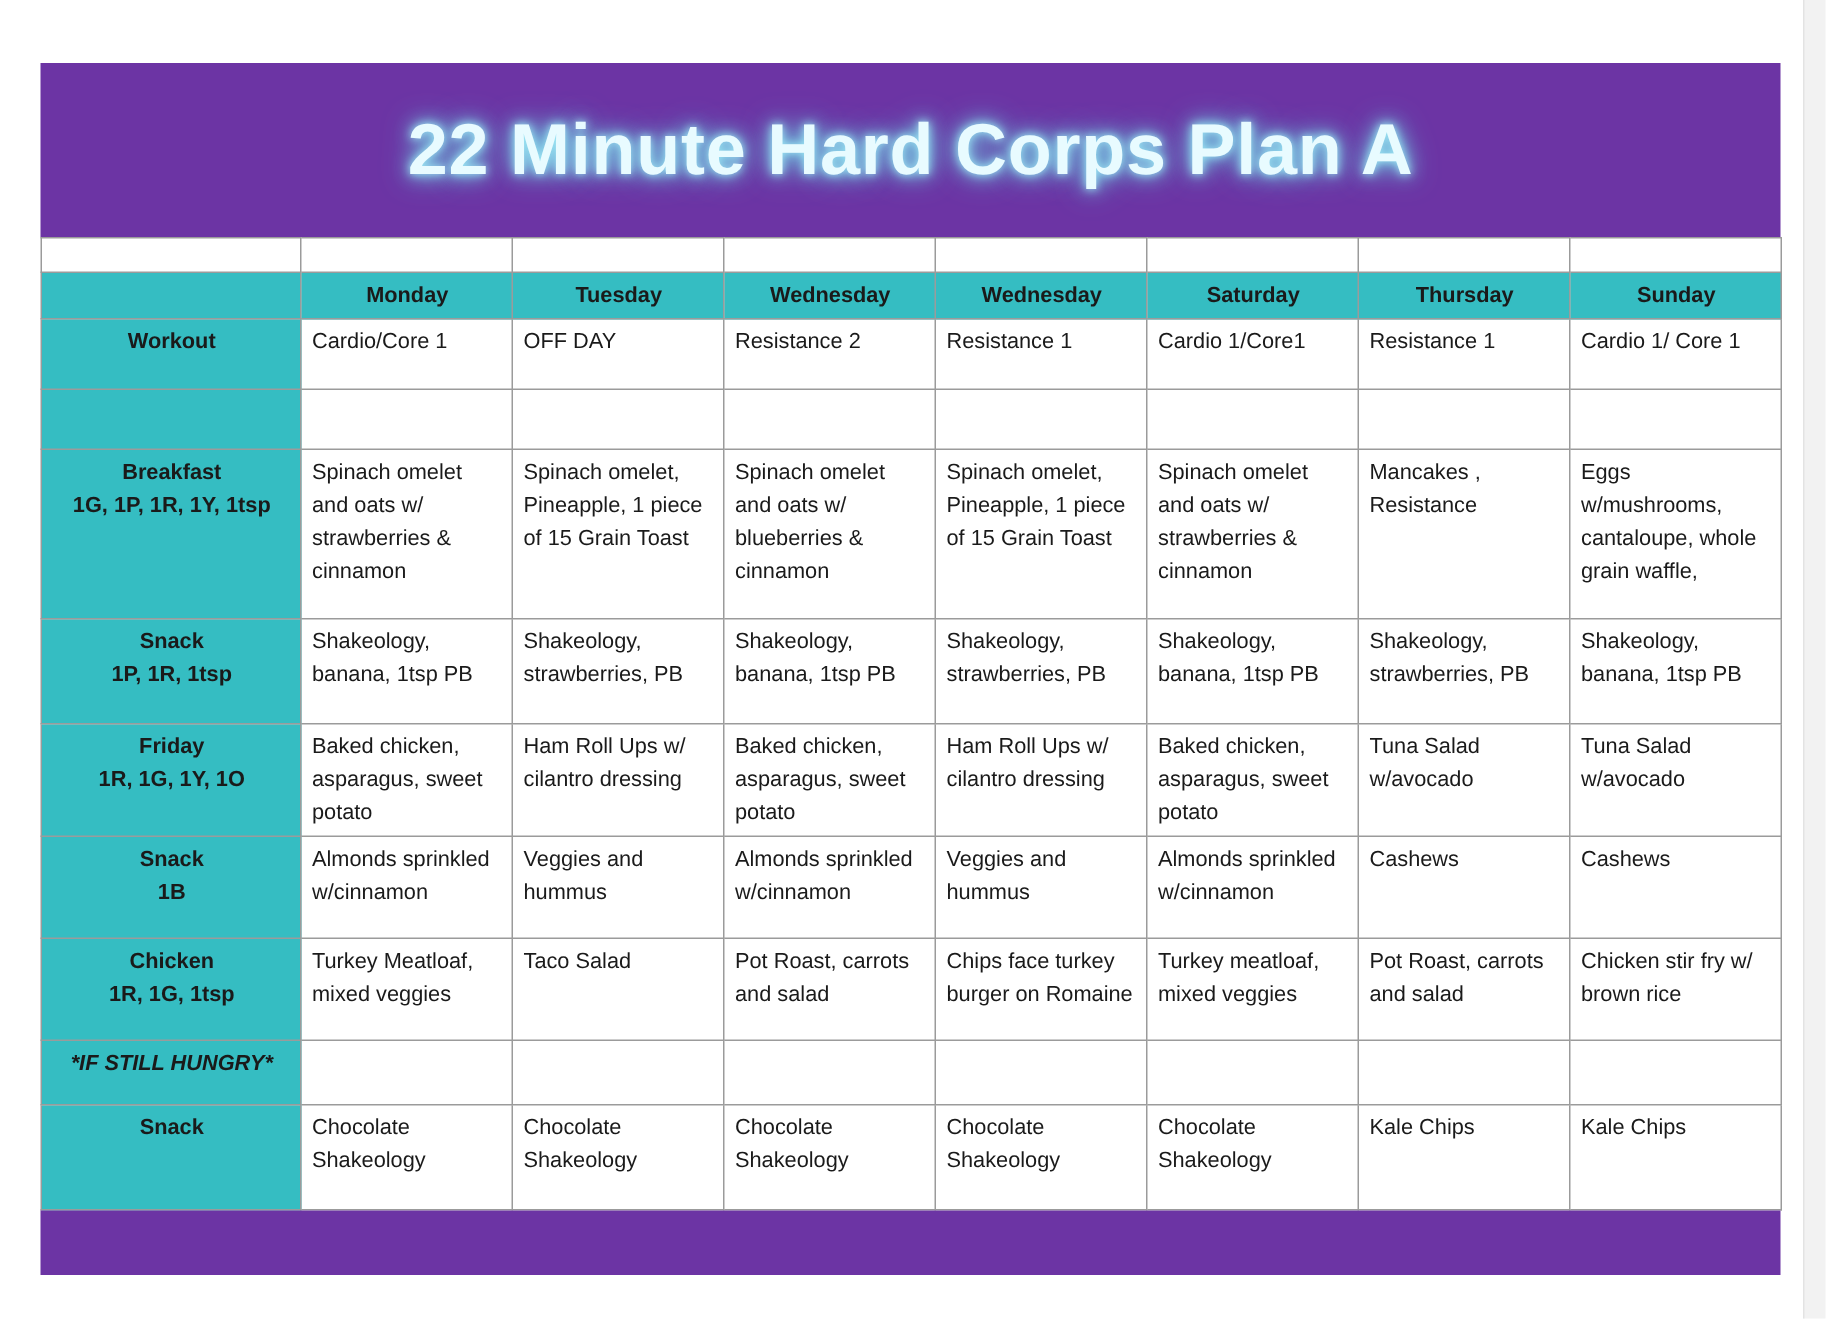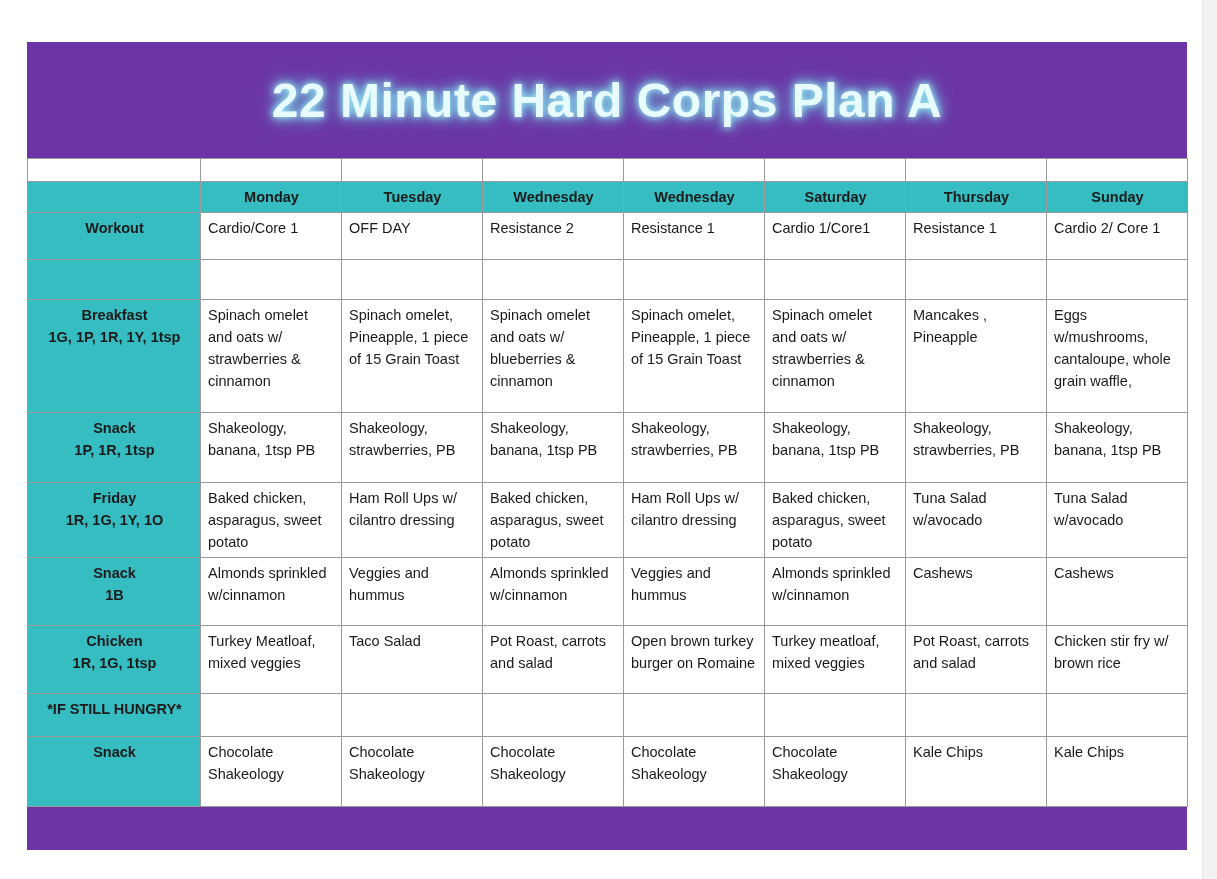--- a/index.html
+++ b/index.html
@@ -159,21 +159,21 @@
         <tr style="height:47px;">
           <td class="label">
             <span>Workout</span>
           </td>
           <td>Cardio/Core 1</td>
           <td>OFF DAY</td>
           <td>Resistance 2</td>
           <td>Resistance 1</td>
           <td>Cardio 1/Core1</td>
           <td>Resistance 1</td>
-          <td>Cardio 2/ Core 1</td>
+          <td>Cardio 1/ Core 1</td>
         </tr>
 
         <tr style="height:40px;">
           <td class="blank-teal"></td>
           <td></td>
           <td></td>
           <td></td>
           <td></td>
           <td></td>
           <td></td>
@@ -183,21 +183,21 @@
         <tr style="height:113px;">
           <td class="label">
             <span class="label-sub">Breakfast</span>
             <span class="label-sub">1G, 1P, 1R, 1Y, 1tsp</span>
           </td>
           <td>Spinach omelet and oats w/ strawberries &amp; cinnamon</td>
           <td>Spinach omelet, Pineapple, 1 piece of 15 Grain Toast</td>
           <td>Spinach omelet and oats w/ blueberries &amp; cinnamon</td>
           <td>Spinach omelet, Pineapple, 1 piece of 15 Grain Toast</td>
           <td>Spinach omelet and oats w/ strawberries &amp; cinnamon</td>
-          <td>Mancakes , Pineapple</td>
+          <td>Mancakes , Resistance</td>
           <td>Eggs w/mushrooms, cantaloupe, whole grain waffle,</td>
         </tr>
 
         <tr style="height:70px;">
           <td class="label">
             <span class="label-sub">Snack</span>
             <span class="label-sub">1P, 1R, 1tsp</span>
           </td>
           <td>Shakeology, banana, 1tsp PB</td>
           <td>Shakeology, strawberries, PB</td>
@@ -237,27 +237,27 @@
         </tr>
 
         <tr style="height:68px;">
           <td class="label">
             <span class="label-sub">Chicken</span>
             <span class="label-sub">1R, 1G, 1tsp</span>
           </td>
           <td>Turkey Meatloaf, mixed veggies</td>
           <td>Taco Salad</td>
           <td>Pot Roast, carrots and salad</td>
-          <td>Open brown turkey burger on Romaine</td>
+          <td>Chips face turkey burger on Romaine</td>
           <td>Turkey meatloaf, mixed veggies</td>
           <td>Pot Roast, carrots and salad</td>
           <td>Chicken stir fry w/ brown rice</td>
         </tr>
 
-        <tr style="height:43px;">
+        <tr style="height:43px;font-style:italic;">
           <td class="label">
             <span>*IF STILL HUNGRY*</span>
           </td>
           <td></td>
           <td></td>
           <td></td>
           <td></td>
           <td></td>
           <td></td>
           <td></td>

